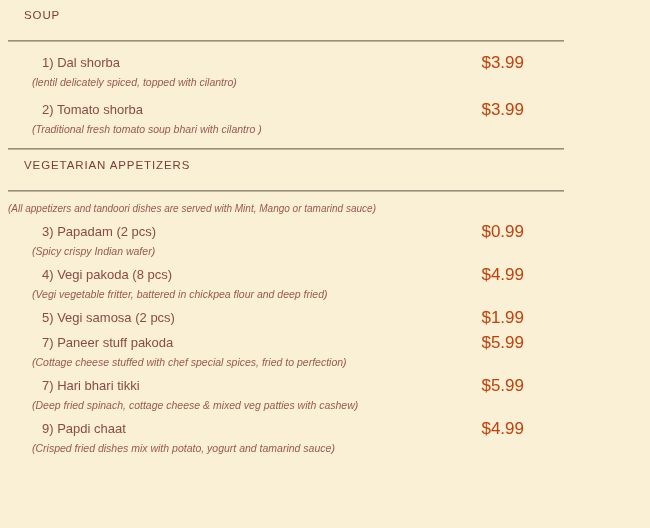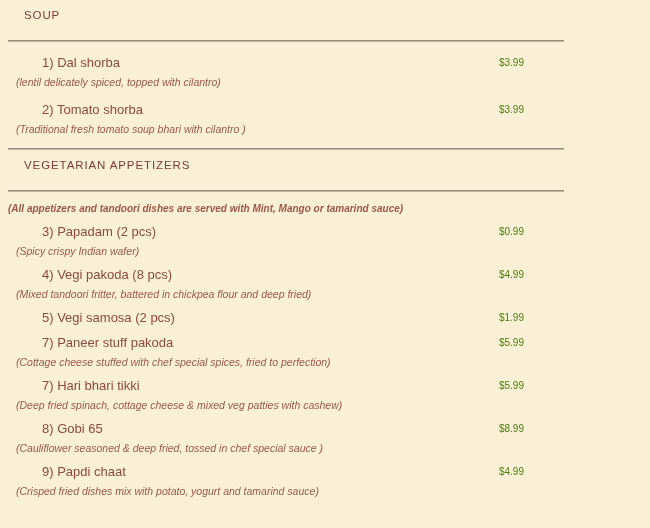--- a/index.html
+++ b/index.html
@@ -31,46 +31,45 @@
     background: linear-gradient(to bottom, #837d6d, #cfc6aa);
   }
   .title-underline { margin-top: 18px; }
   .section-top-divider { margin-top: 0; }
   .section-note {
     margin: 10px 0 0 8px;
     font-size: 10px;
     line-height: 13px;
     font-style: italic;
     color: #9c584c;
-    font-weight: bold;
   }
   .section-items { padding-top: 12px; }
   .menu-section:nth-child(2) .section-items { padding-top: 8px; }
   .menu-item { margin-bottom: 8px; }
   .menu-section:first-child .menu-item { margin-bottom: 12px; }
   .item-row {
     display: flex;
     justify-content: space-between;
     align-items: flex-end;
     padding-left: 42px;
     padding-right: 40px;
   }
   .item-name {
     font-size: 13px;
     line-height: 17px;
     color: #8c4a42;
   }
   .item-price {
-    font-size: 10px;
+    font-size: 17px;
     line-height: 17px;
-    color: #4d7c0f;
+    color: #c2410c;
   }
   .item-desc {
     margin-top: 5px;
-    padding-left: 16px;
+    padding-left: 32px;
     padding-right: 40px;
     font-size: 10.5px;
     line-height: 13px;
     font-style: italic;
     color: #9c584c;
   }
 </style>
 </head>
 <body>
 
@@ -112,21 +111,21 @@
       <span class="item-price">$0.99</span>
     </div>
     <div class="item-desc">(Spicy crispy Indian wafer)</div>
   </div>
 
   <div class="menu-item">
     <div class="item-row">
       <span class="item-name">4) Vegi pakoda (8 pcs)</span>
       <span class="item-price">$4.99</span>
     </div>
-    <div class="item-desc">(Mixed tandoori fritter, battered in chickpea flour and deep fried)</div>
+    <div class="item-desc">(Vegi vegetable fritter, battered in chickpea flour and deep fried)</div>
   </div>
 
   <div class="menu-item">
     <div class="item-row">
       <span class="item-name">5) Vegi samosa (2 pcs)</span>
       <span class="item-price">$1.99</span>
     </div>
   </div>
 
   <div class="menu-item">
@@ -138,27 +137,20 @@
   </div>
 
   <div class="menu-item">
     <div class="item-row">
       <span class="item-name">7) Hari bhari tikki</span>
       <span class="item-price">$5.99</span>
     </div>
     <div class="item-desc">(Deep fried spinach, cottage cheese &amp; mixed veg patties with cashew)</div>
   </div>
 
-  <div class="menu-item">
-    <div class="item-row">
-      <span class="item-name">8) Gobi 65</span>
-      <span class="item-price">$8.99</span>
-    </div>
-    <div class="item-desc">(Cauliflower seasoned &amp; deep fried, tossed in chef special sauce )</div>
-  </div>
 
   <div class="menu-item">
     <div class="item-row">
       <span class="item-name">9) Papdi chaat</span>
       <span class="item-price">$4.99</span>
     </div>
     <div class="item-desc">(Crisped fried dishes mix with potato, yogurt and tamarind sauce)</div>
   </div>
 </div>
   </section>

